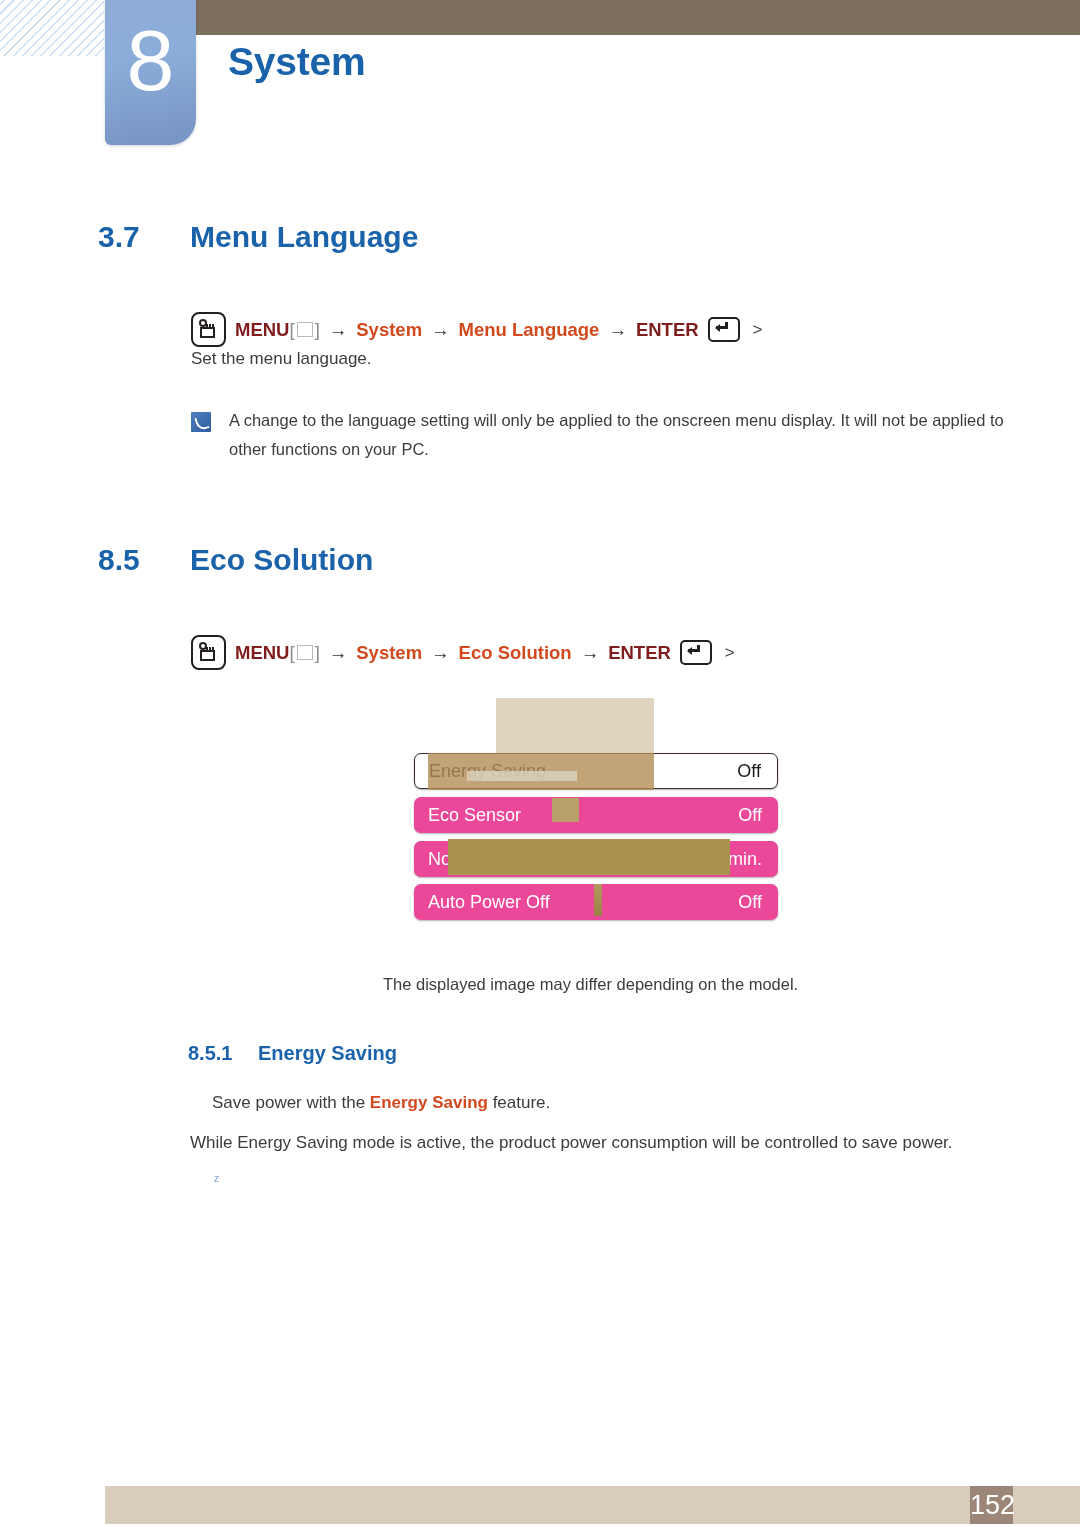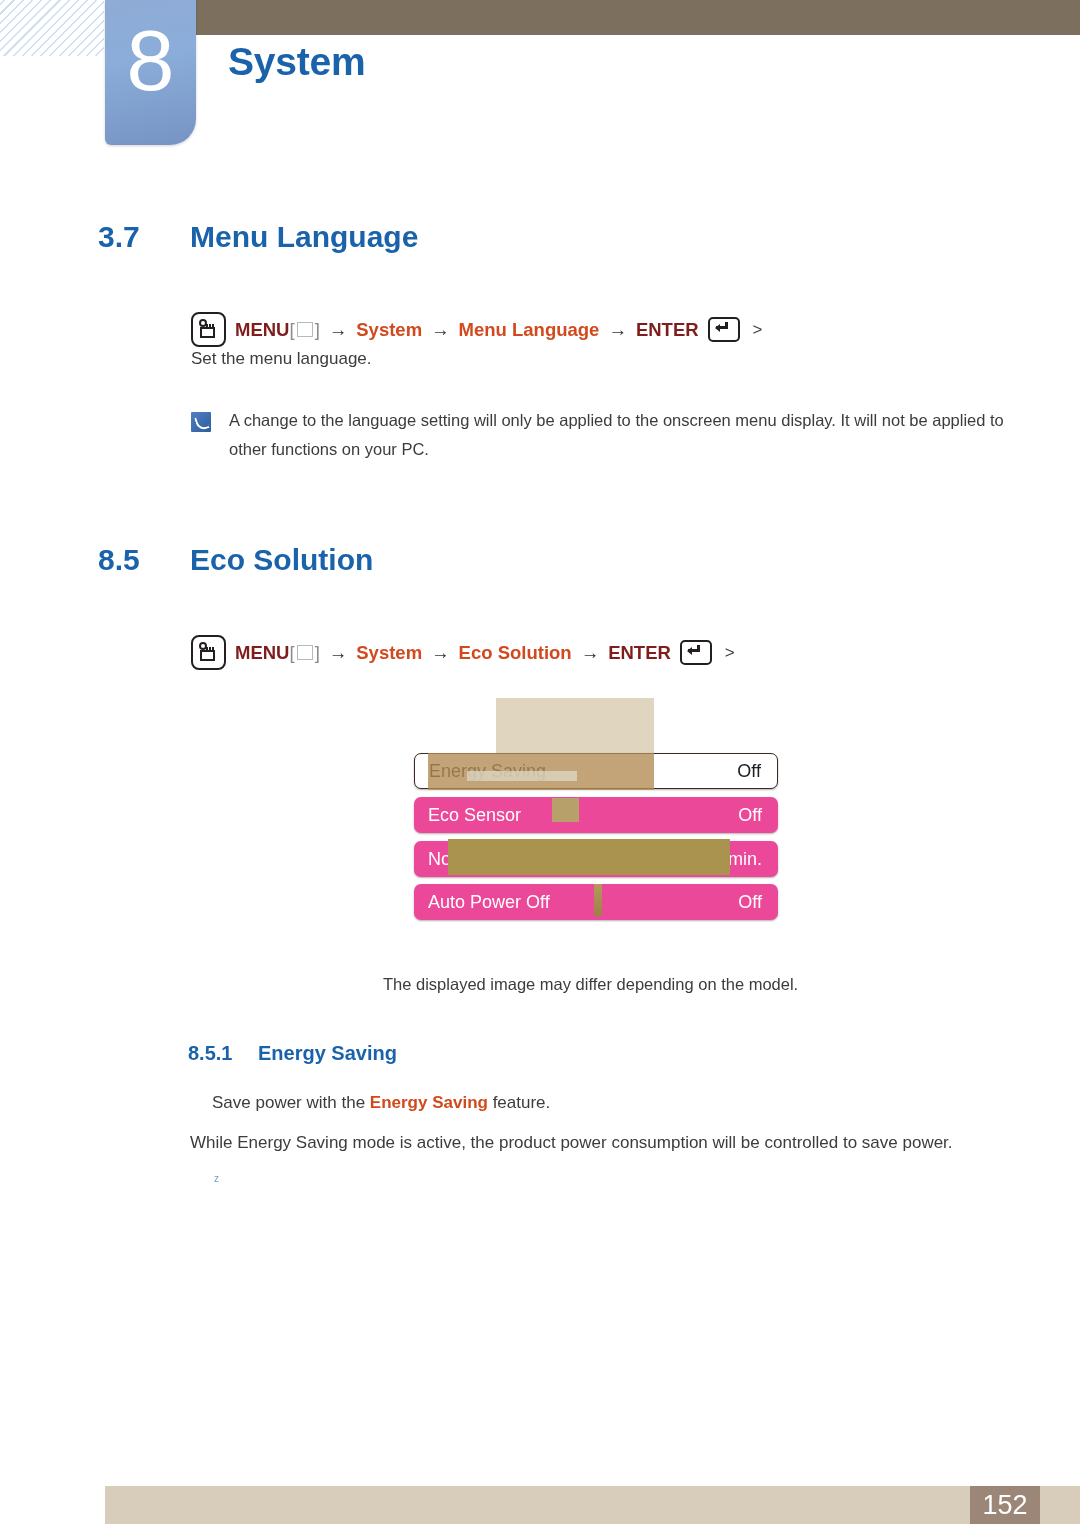--- a/index.html
+++ b/index.html
@@ -315,21 +315,21 @@
     line-height: 20px;
     color: #6b5b4d;
     font-weight: bold;
     white-space: nowrap;
     margin-top: 34px;
   }
   .footer-page {
     position: absolute;
     left: 865px;
     top: 0px;
-    width: 70px;
+    width: 43px;
     height: 38px;
     background: #9b8678;
     color: #ffffff;
     font-size: 27px;
     line-height: 38px;
     text-align: center;
     font-weight: normal;
   }
 </style>
 </head>

